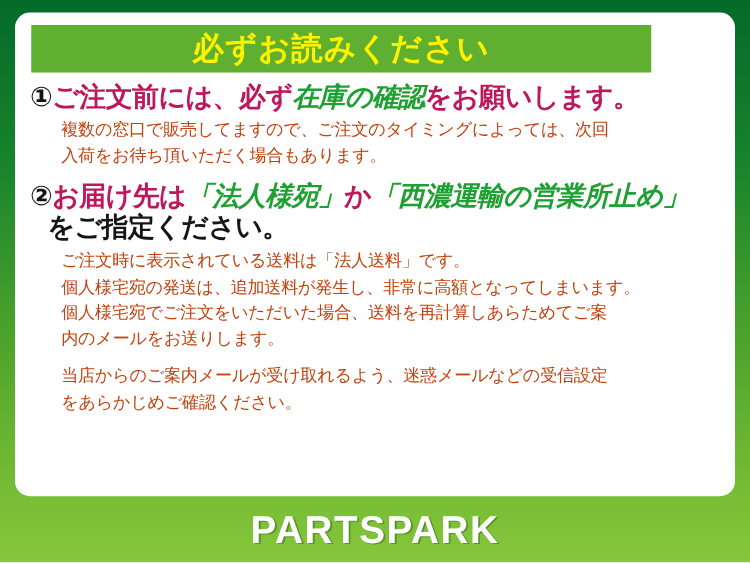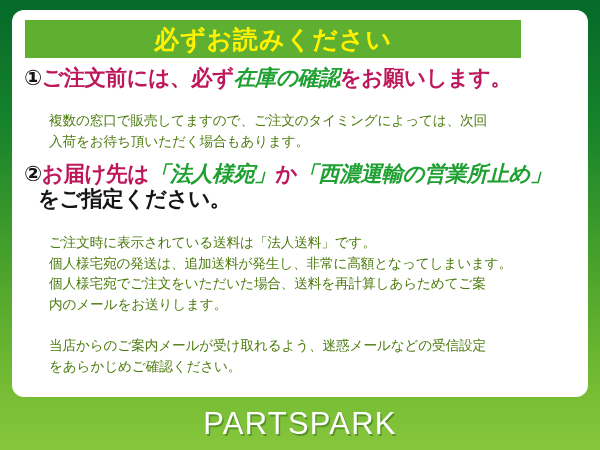--- a/index.html
+++ b/index.html
@@ -83,24 +83,24 @@
   }
   .item-head.wrapped {
     white-space: normal;
   }
   .head-line2 {
     display: block;
     padding-left: 14px;
   }
 
   .item-body {
-    margin-top: 20px;
+    margin-top: 3px;
     padding-left: 25px;
     font-size: 13.7px;
-    color: #4d7c0f;
+    color: #c2410c;
     line-height: 1.52;
     letter-spacing: -0.2px;
     white-space: nowrap;
   }
   .item-body .bline {
     display: block;
   }
 
   
   .em-green  { color: #1fa032; font-style: italic; }
@@ -113,21 +113,21 @@
     top: 397px;
     width: 600px;
     height: 53px;
     display: flex;
     align-items: center;
     justify-content: center;
   }
   .brand {
     color: #ffffff;
     font-size: 31px;
-    font-weight: normal;
+    font-weight: bold;
     letter-spacing: 1.2px;
     text-shadow: 1.5px 1.5px 0 rgba(40,90,20,0.45);
     line-height: 1;
   }
 </style>
 </head>
 <body>
 
 <div id="notice-banner">
 

